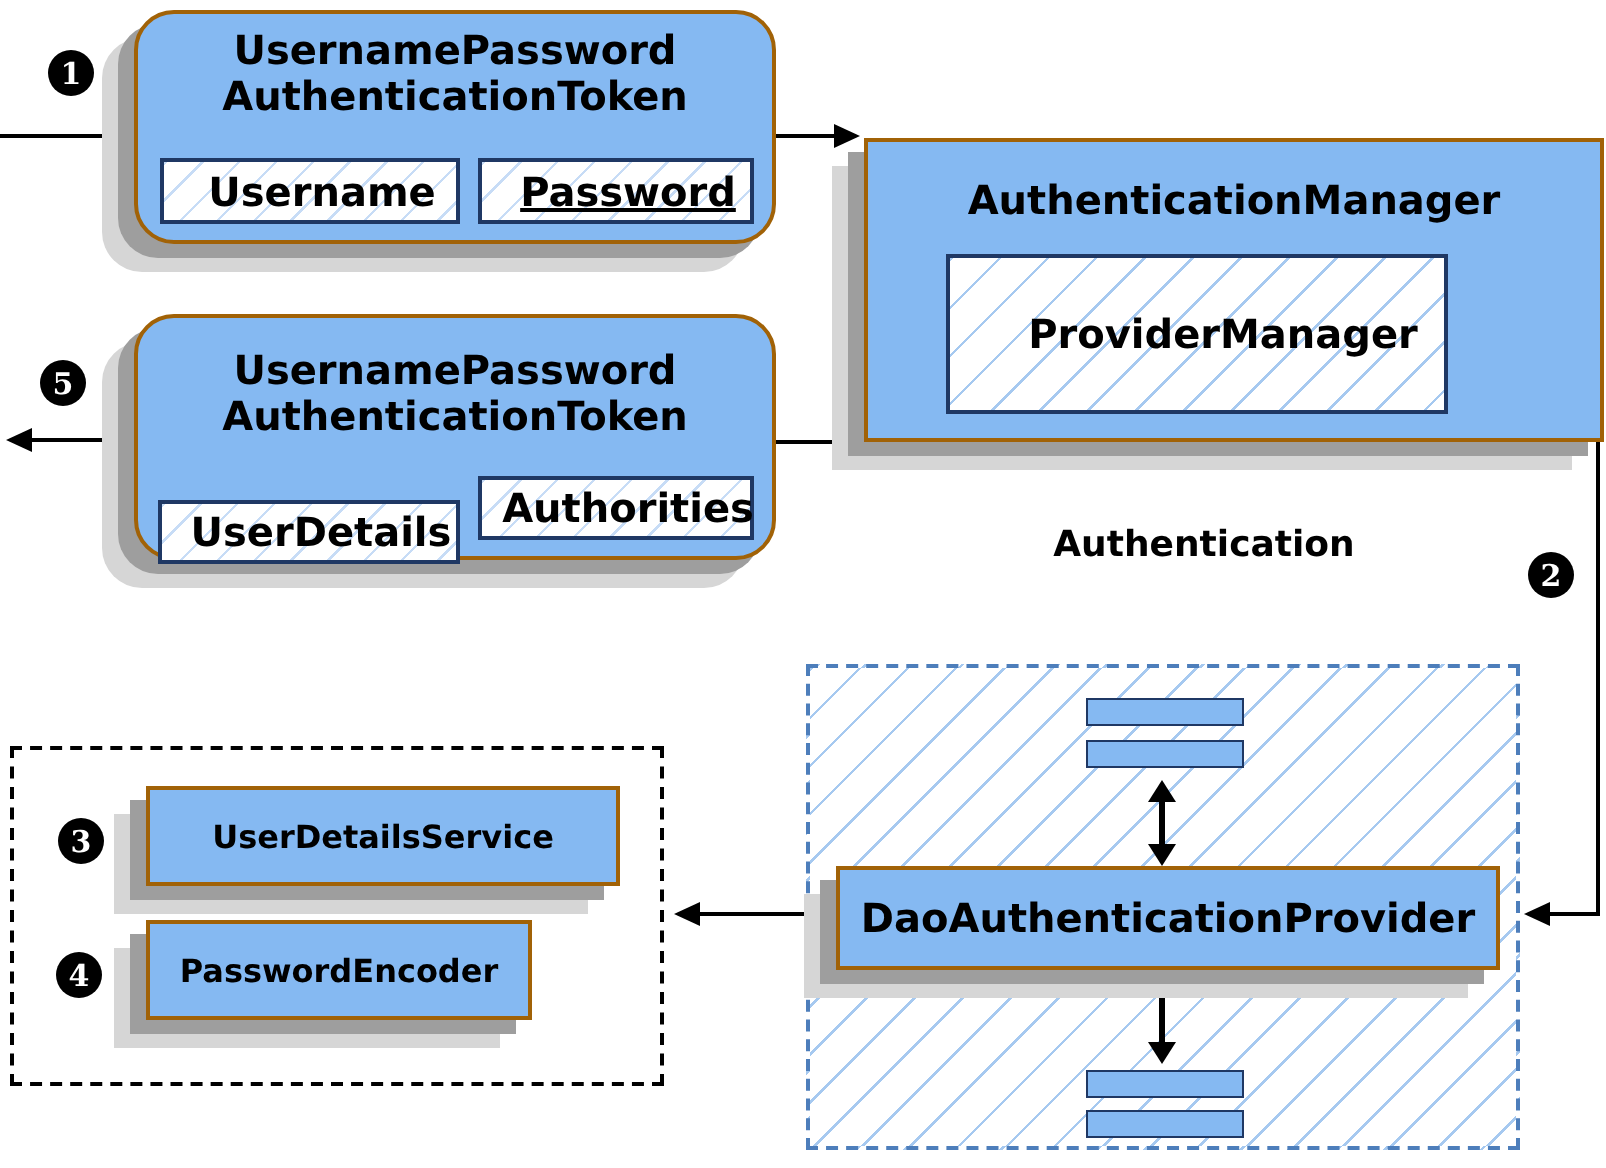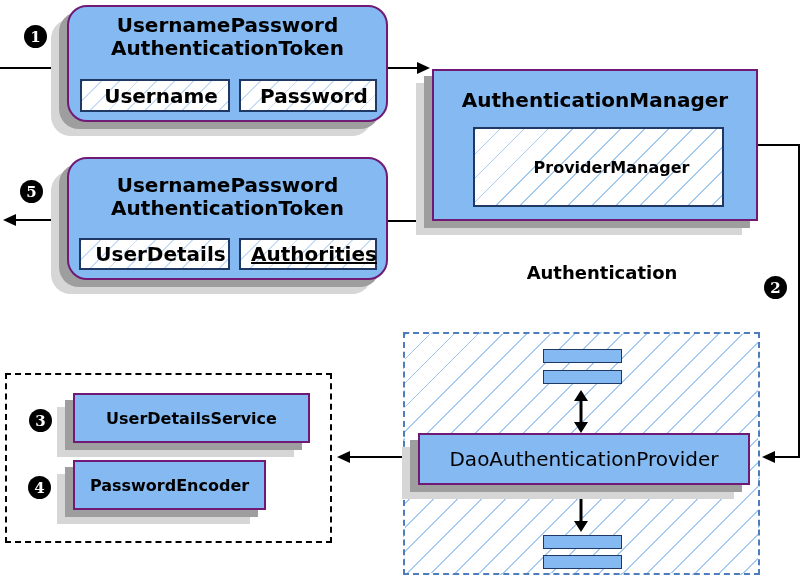--- a/index.html
+++ b/index.html
@@ -10,21 +10,21 @@
   *,*::before,*::after{box-sizing:border-box;}
 
   
   .z-hatchbox{z-index:1;}
   #connectors{position:absolute;left:0;top:0;z-index:2;pointer-events:none;}
   .z-box{z-index:3;}
   .z-badge{z-index:4;}
 
   
   .bluebox{
-    position:absolute;background:#85b9f2;border:2px solid #701a75;
+    position:absolute;background:#85b9f2;border:2px solid #a16207;
     box-shadow:-8px 7px 0 #9e9e9e,-16px 14px 0 #d6d6d6;
   }
   .rounded{border-radius:20px;}
   .hatch-white{
     background-color:#ffffff;
     background-image:repeating-linear-gradient(135deg,#a6c9f0 0,#a6c9f0 1.3px,transparent 1.3px,transparent 17px);
   }
   .hatch-faint{
     background-color:#ffffff;
     background-image:repeating-linear-gradient(135deg,#c7dcf6 0,#c7dcf6 1.2px,transparent 1.2px,transparent 13px);
@@ -33,55 +33,55 @@
   .titletext{font-weight:bold;font-size:20px;line-height:23px;text-align:center;white-space:nowrap;}
 
   
   #token-request{left:67px;top:5px;width:321px;height:117px;}
   .token-title{position:absolute;left:0;right:0;top:7px;}
   .fieldbox{
     position:absolute;border:2px solid #1f3864;display:flex;align-items:center;justify-content:center;
     font-weight:bold;font-size:20px;white-space:nowrap;
   }
   #field-username{left:11px;top:72px;width:150px;height:33px;}
-  #field-password{left:170px;top:72px;width:138px;height:33px;}
+  #field-password{left:170px;top:72px;width:138px;height:33px;text-decoration:underline;}
 
   
-  #auth-manager{left:432px;top:69px;width:326px;height:152px;}
+  #auth-manager{left:432px;top:69px;width:370px;height:152px;}
   #auth-manager-title{position:absolute;left:0;right:0;top:18px;}
   #provider-manager{
     position:absolute;left:39px;top:56px;width:251px;height:80px;border:2px solid #1f3864;
-    display:flex;align-items:center;justify-content:center;font-weight:bold;font-size:16px;white-space:nowrap;padding-left:26px;
+    display:flex;align-items:center;justify-content:center;font-weight:bold;font-size:20px;white-space:nowrap;padding-left:26px;
   }
 
   
   #token-result{left:67px;top:157px;width:321px;height:123px;}
   #token-result .token-title{top:15px;}
-  #field-userdetails{left:10px;top:79px;width:151px;height:32px;}
-  #field-authorities{left:170px;top:79px;width:138px;height:32px;text-decoration:underline;}
+  #field-userdetails{left:10px;top:91px;width:151px;height:32px;}
+  #field-authorities{left:170px;top:79px;width:138px;height:32px;}
 
   
   #providers-heading{
     position:absolute;left:477px;top:262px;width:250px;z-index:3;
     font-weight:bold;font-size:18px;line-height:21px;text-align:center;
   }
   #providers-group{
     position:absolute;left:403px;top:332px;width:357px;height:243px;
     border:2px dashed #4d7ebb;
   }
   .mini-bar{
     position:absolute;width:79px;height:14px;background:#85b9f2;border:1.5px solid #1f3864;z-index:3;
   }
   #bar-top-1{left:543px;top:349px;}
   #bar-top-2{left:543px;top:370px;}
   #bar-bottom-1{left:543px;top:535px;}
   #bar-bottom-2{left:543px;top:555px;}
   #dao-provider{
     left:418px;top:433px;width:332px;height:52px;
-    display:flex;align-items:center;justify-content:center;font-weight:normal;font-size:20px;white-space:nowrap;
+    display:flex;align-items:center;justify-content:center;font-weight:bold;font-size:20px;white-space:nowrap;
   }
 
   
   #services-group{
     position:absolute;left:5px;top:373px;width:327px;height:170px;border:2px dashed #000;z-index:1;
   }
   .svcbox{
     display:flex;align-items:center;justify-content:center;font-weight:bold;font-size:16px;white-space:nowrap;
   }
   #user-details-service{left:73px;top:393px;width:237px;height:50px;}

